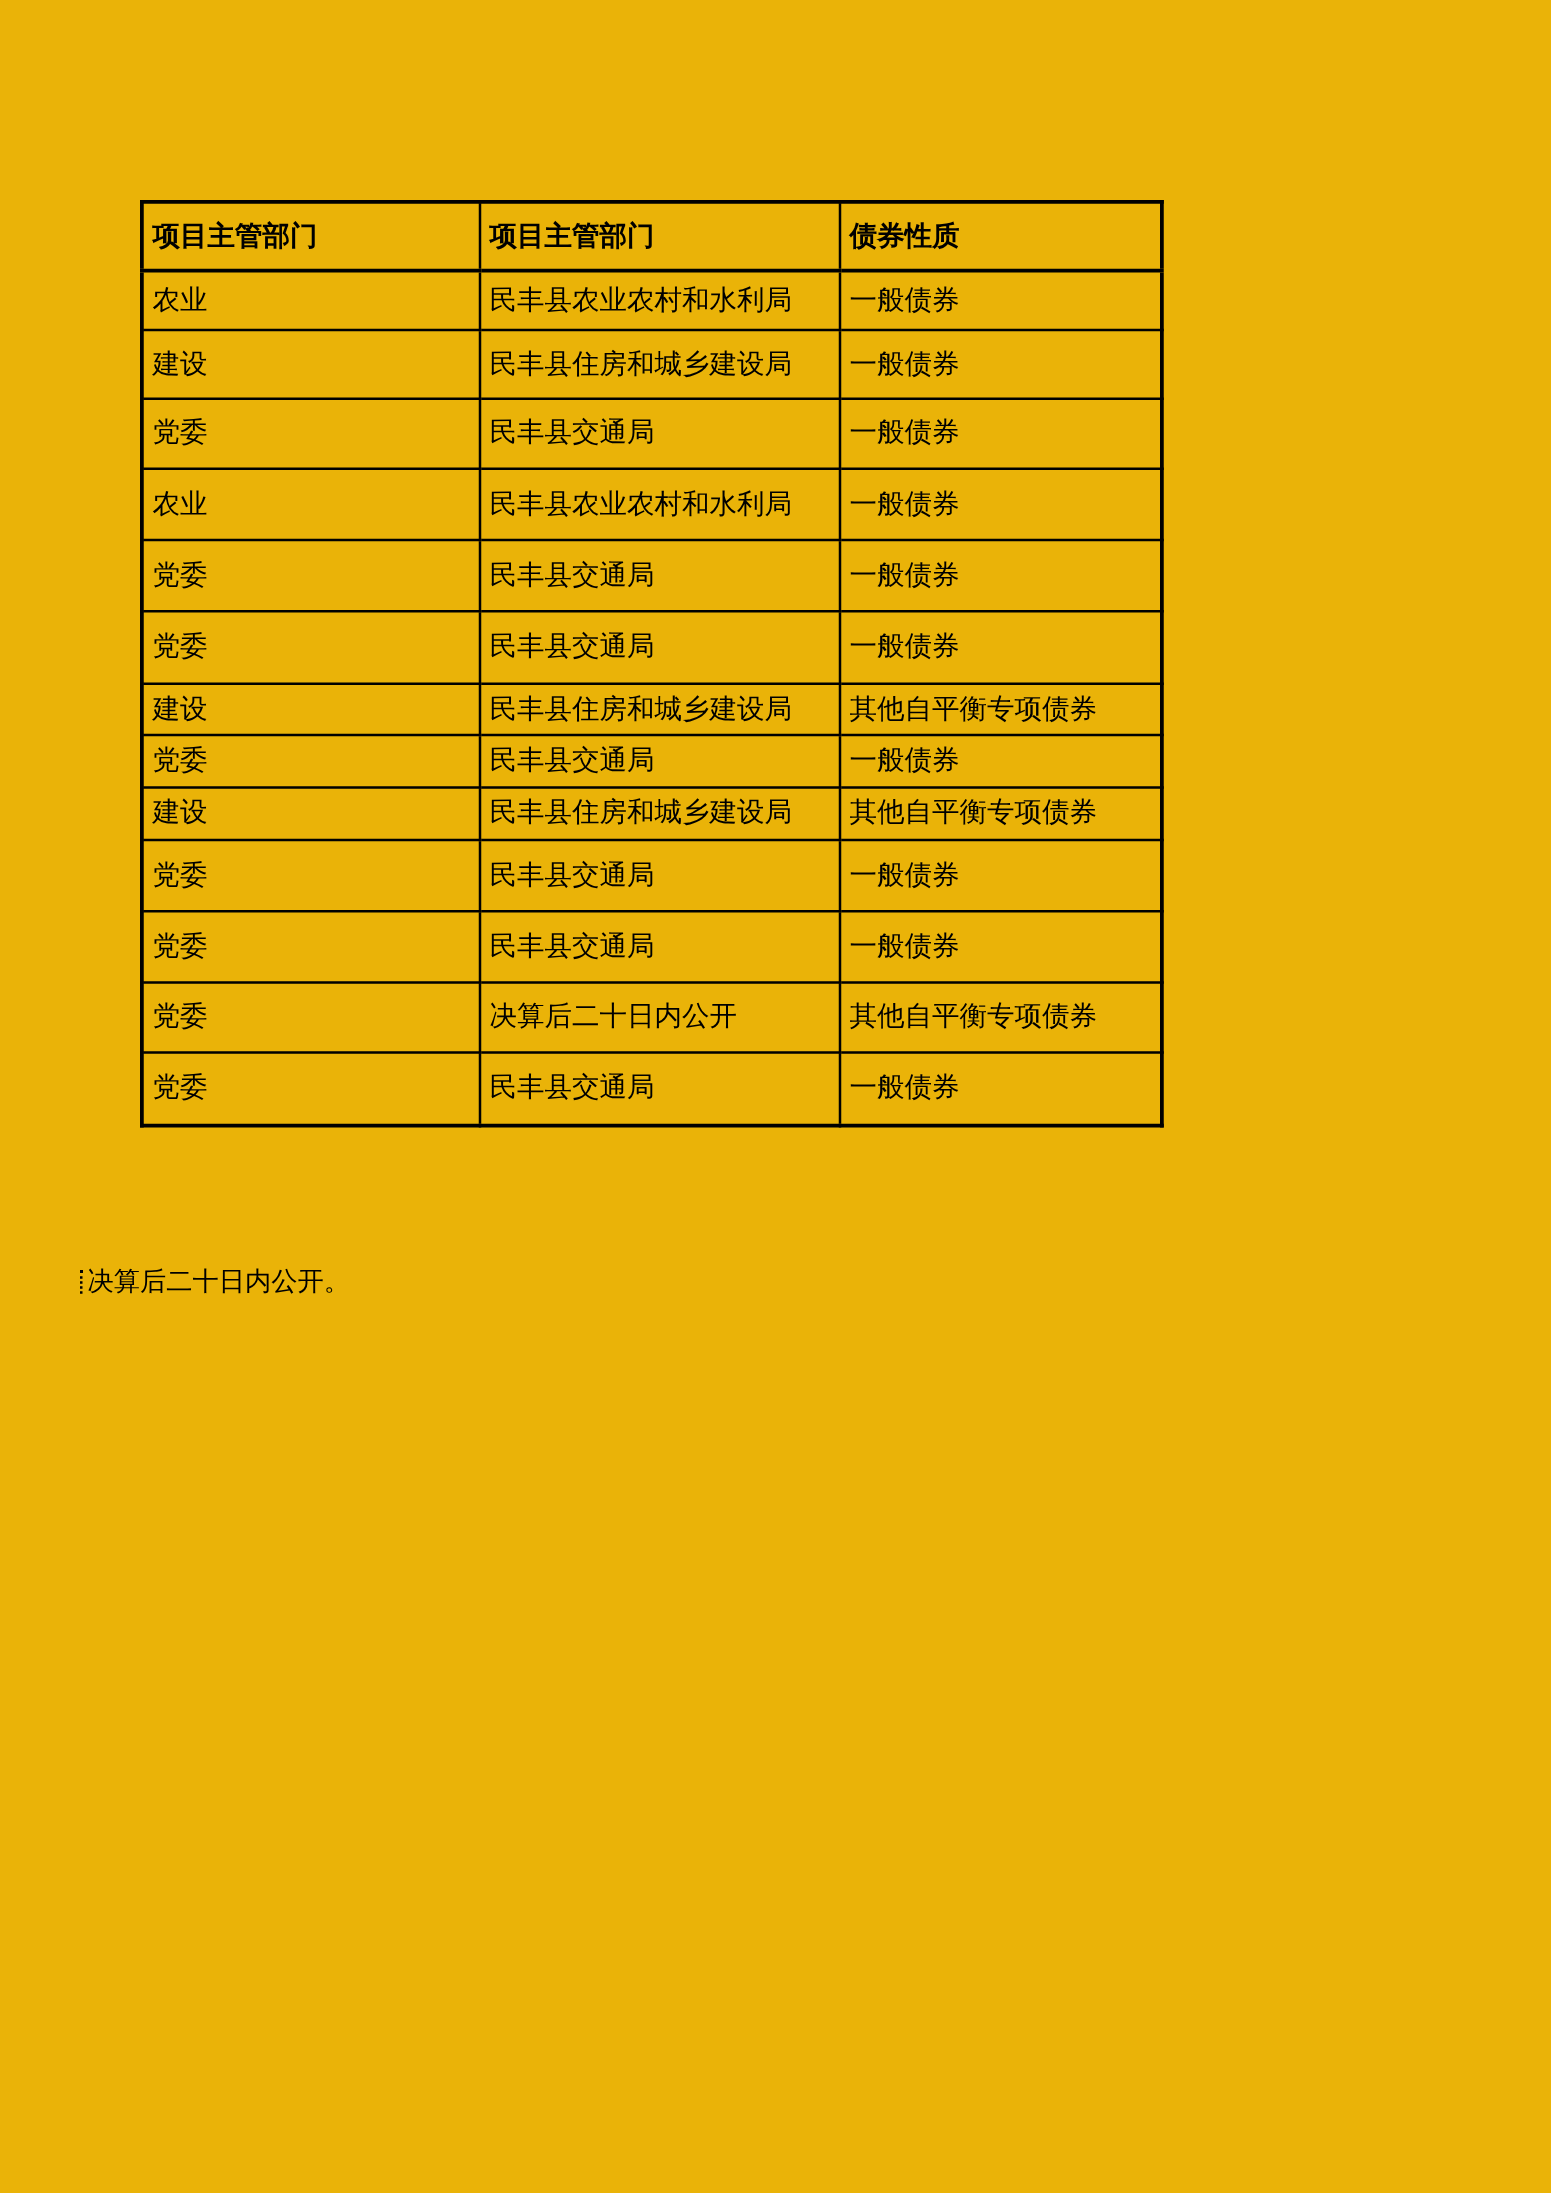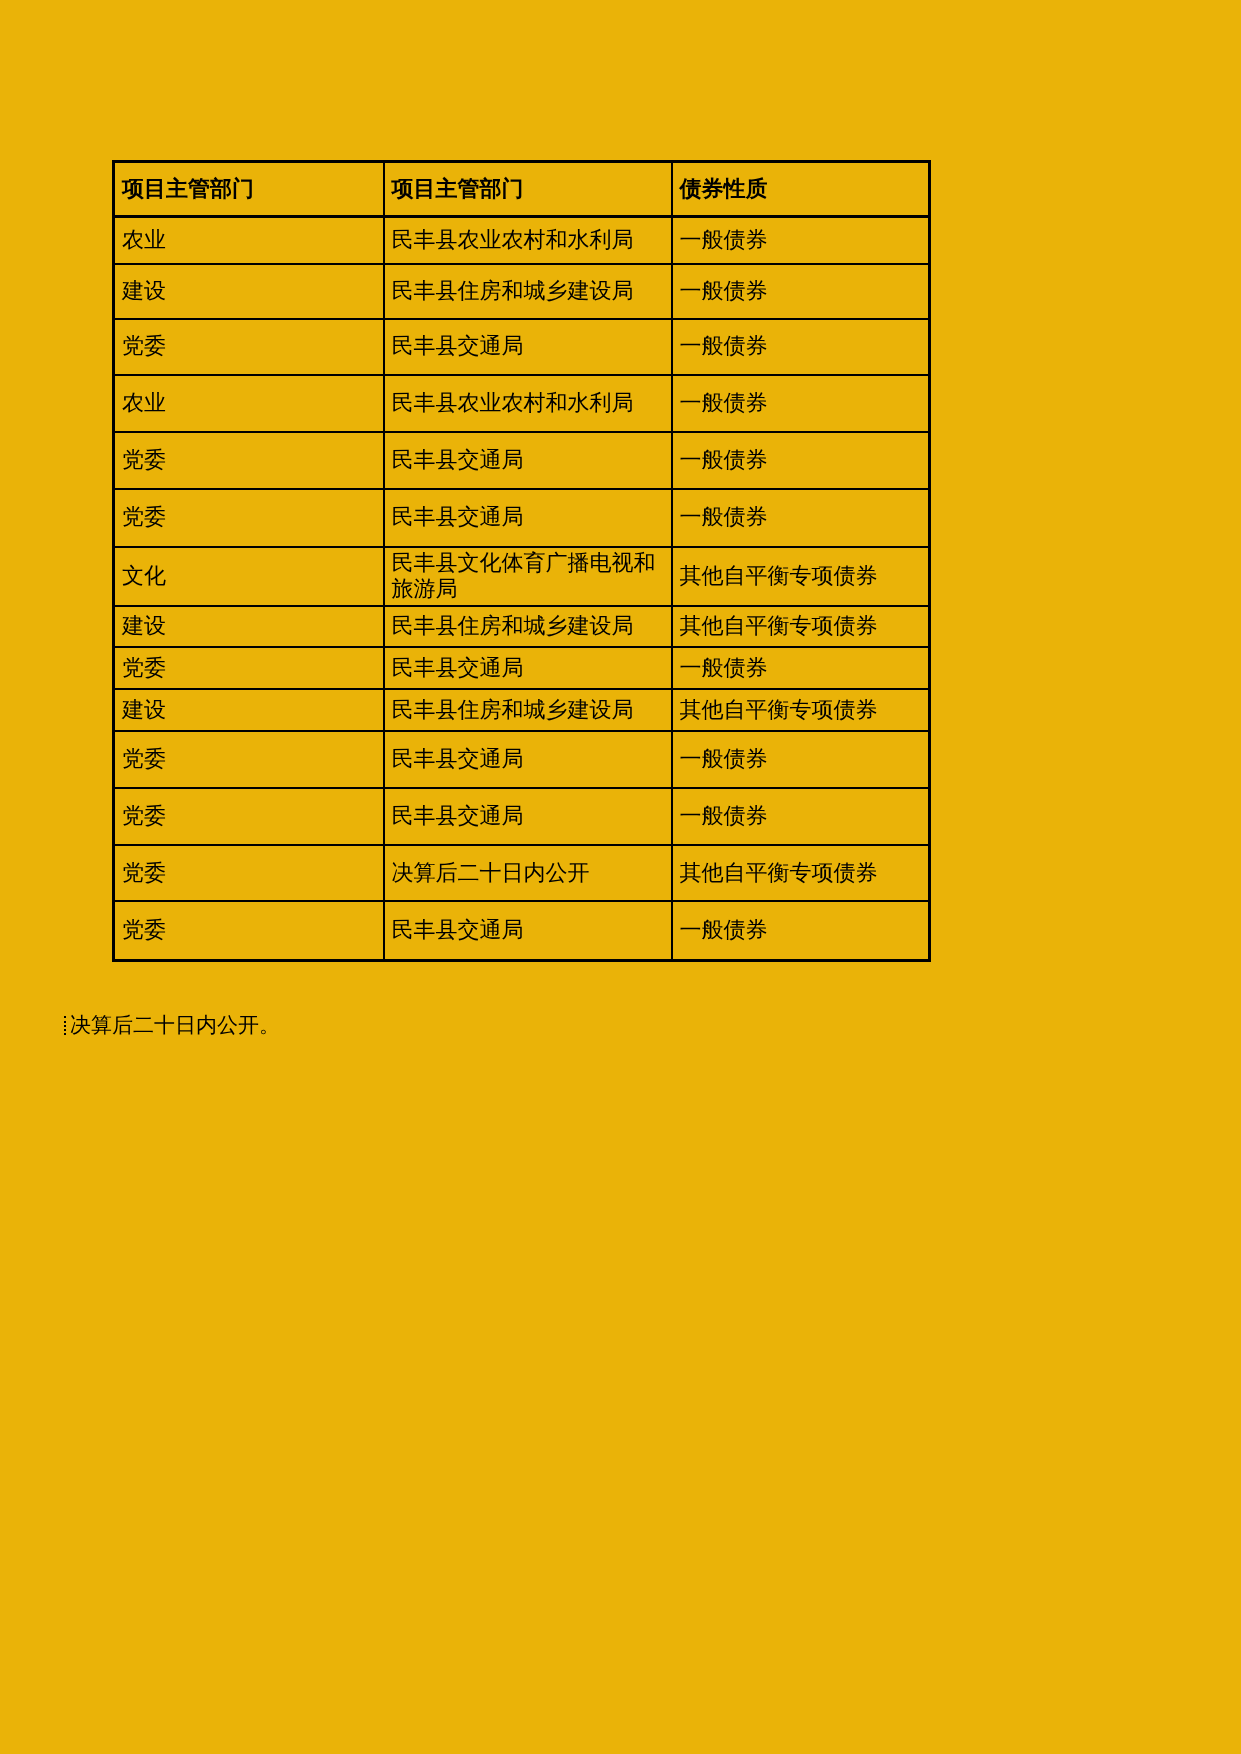--- a/index.html
+++ b/index.html
@@ -109,25 +109,20 @@
       <tr style="height:57px;">
         <td>党委</td>
         <td>民丰县交通局</td>
         <td>一般债券</td>
       </tr>
       <tr style="height:58px;">
         <td>党委</td>
         <td>民丰县交通局</td>
         <td>一般债券</td>
       </tr>
-      <tr style="height:57px;">
-        <td>文化</td>
-        <td>民丰县文化体育广播电视和旅游局</td>
-        <td>其他自平衡专项债券</td>
-      </tr>
       <tr style="height:41px;">
         <td>建设</td>
         <td>民丰县住房和城乡建设局</td>
         <td>其他自平衡专项债券</td>
       </tr>
       <tr style="height:42px;">
         <td>党委</td>
         <td>民丰县交通局</td>
         <td>一般债券</td>
       </tr>

